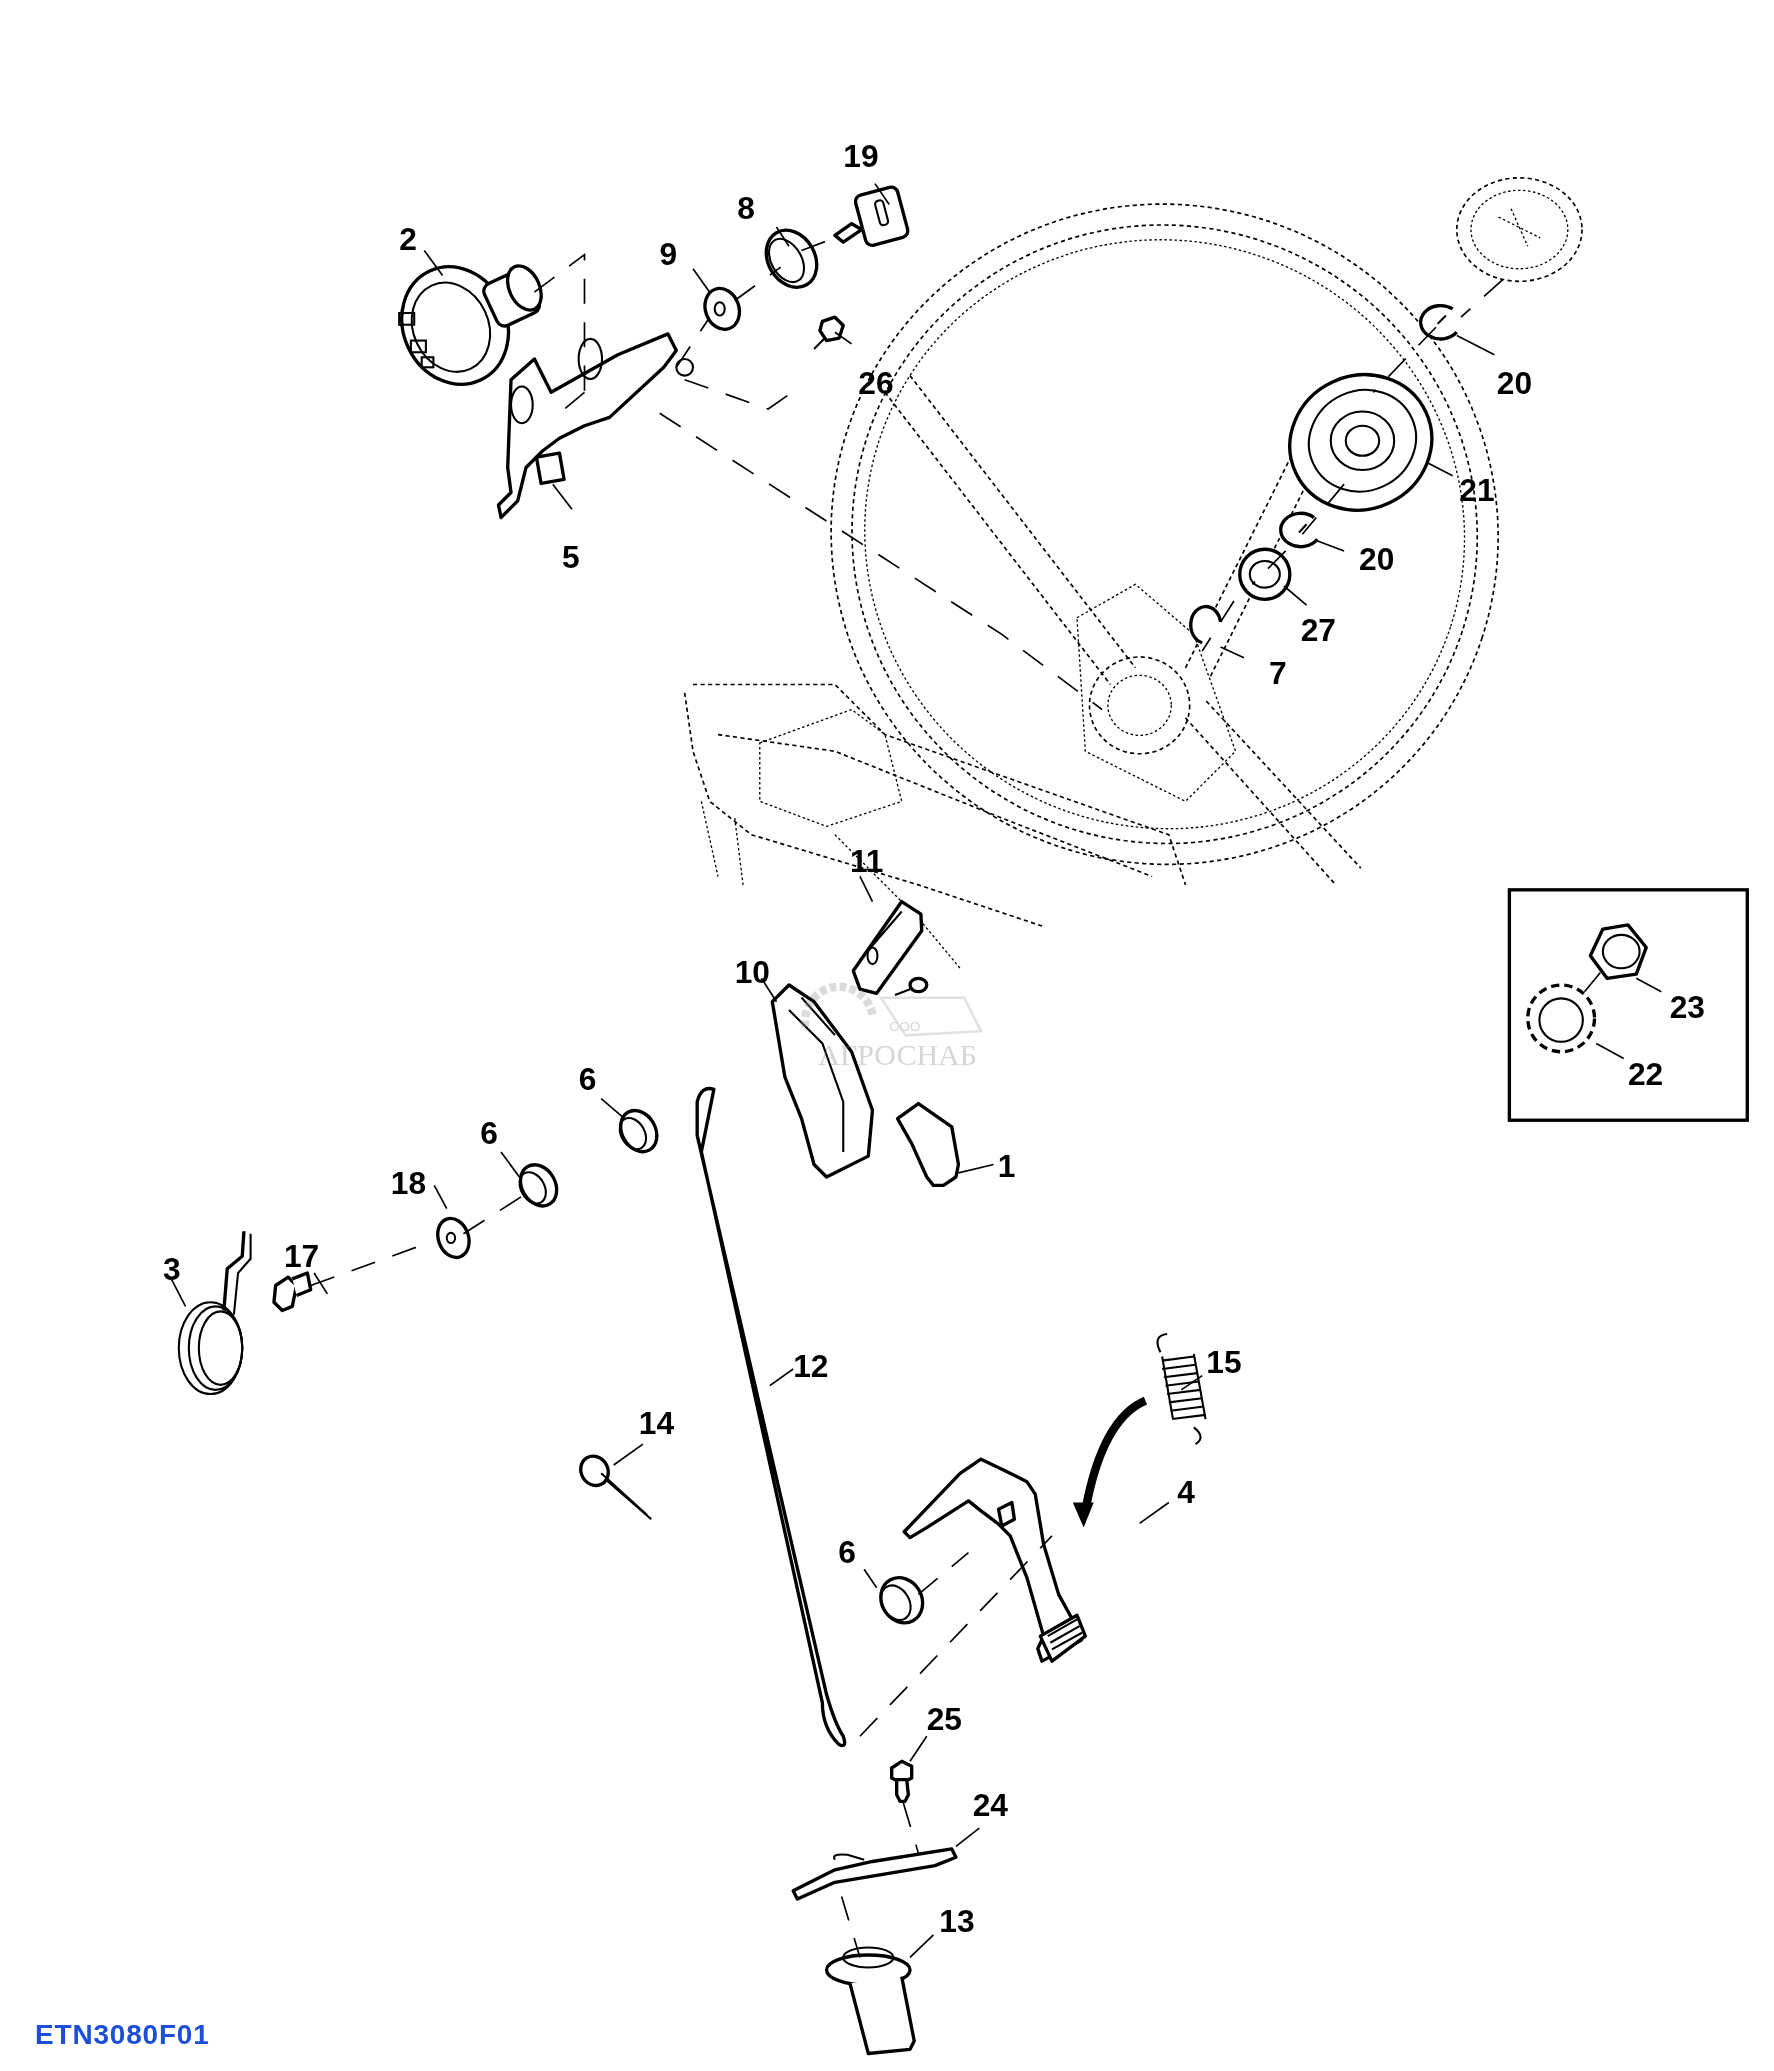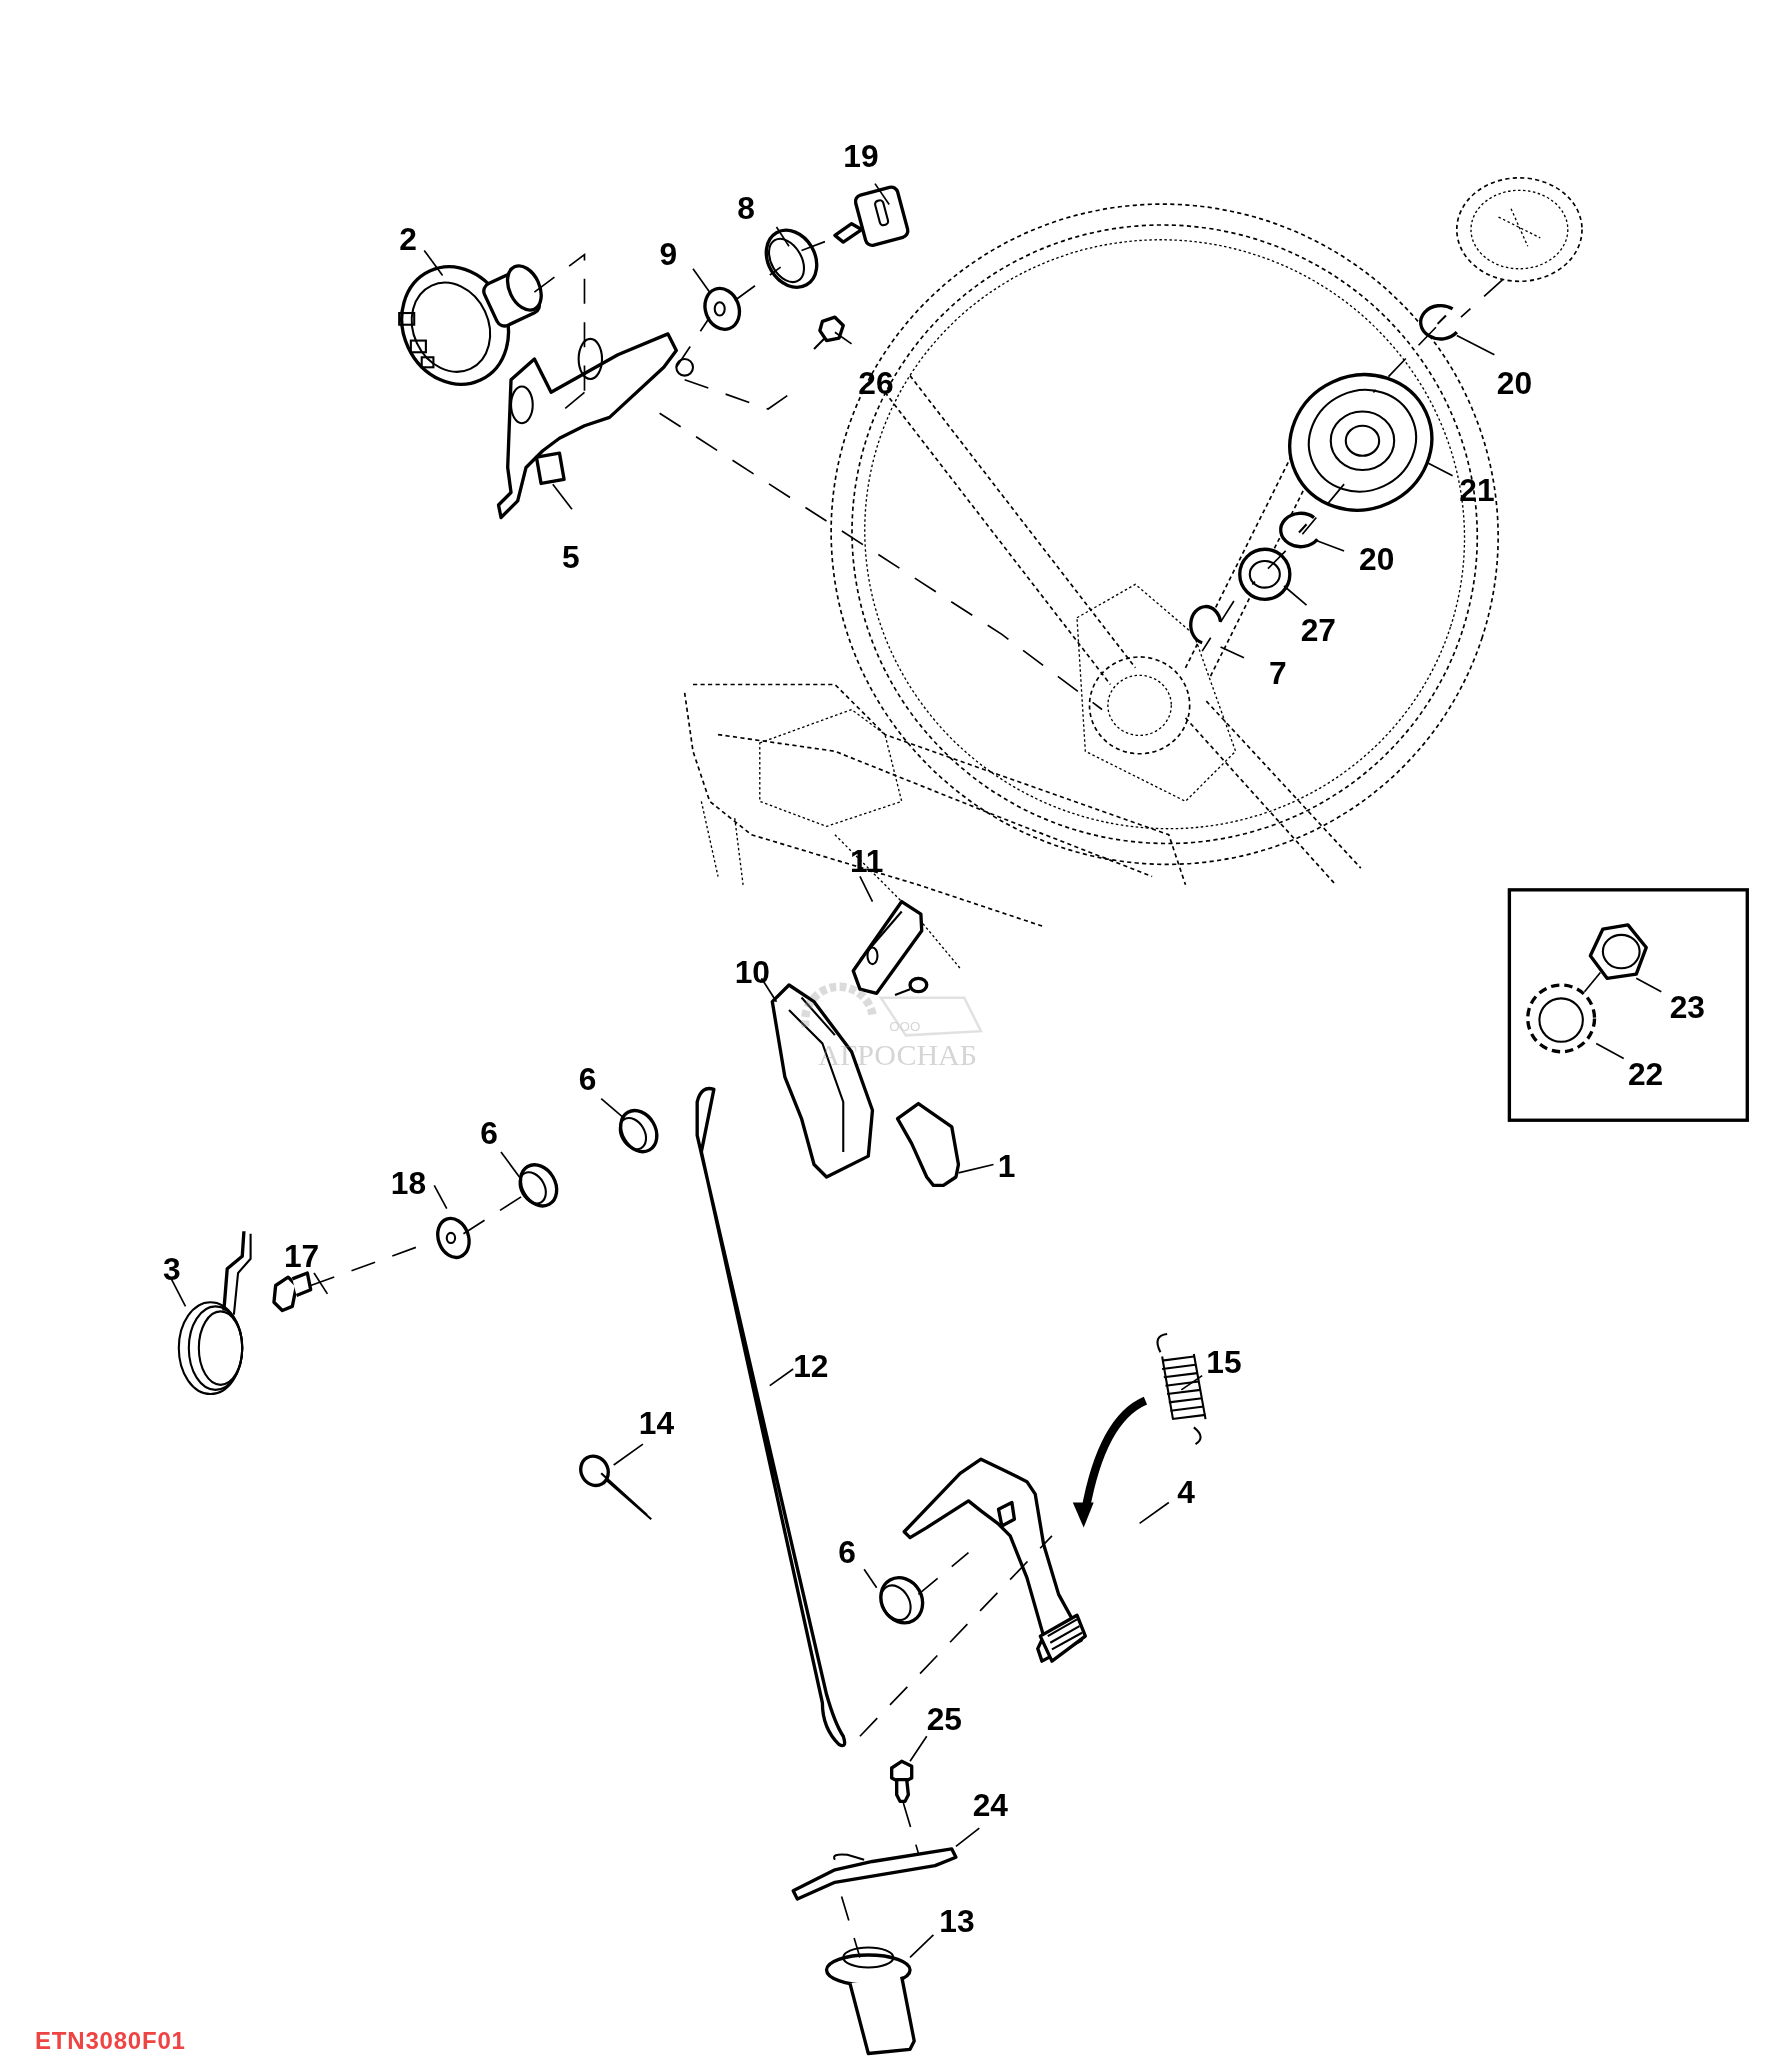--- a/index.html
+++ b/index.html
@@ -1,19 +1,19 @@
 <!DOCTYPE html>
 <html style="font-size:13.4px"><head>
 <meta charset="utf-8">
 <style>
   html, body { margin:0; padding:0; background:#ffffff; }
   body { width:1775px; height:2071px; position:relative; overflow:hidden; font-family:"Liberation Sans", sans-serif; }
   #diagram { position:absolute; left:0; top:0; width:1775px; height:2071px; }
   .callout { font-family:"Liberation Sans", sans-serif; font-weight:bold; font-size:38px; fill:#000; }
-  .figure-id { position:absolute; left:35px; top:2019px; font-family:"Liberation Sans", sans-serif; font-weight:bold; font-size:24px; color:#ef4444; letter-spacing:0.8px;margin-top:8px; }
+  .figure-id { position:absolute; left:35px; top:2019px; font-family:"Liberation Sans", sans-serif; font-weight:bold; font-size:28px; color:#1d4ed8; letter-spacing:0.8px; }
   .watermark { position:absolute; left:789px; top:981px; width:217px; height:92px; opacity:0.35; }
   .wm-text { font-family:"Liberation Serif", serif; font-size:36px; fill:#888; }
   .wm-ooo { font-family:"Liberation Sans", sans-serif; font-size:16px; fill:#888; }
   .ghost { fill:none; stroke:#000; stroke-width:2; stroke-dasharray:5 4; }
   .ghost2 { fill:none; stroke:#000; stroke-width:1.6; stroke-dasharray:3 3; }
   .part { fill:#fff; stroke:#000; stroke-width:4; stroke-linejoin:round; }
   .part-thin { fill:none; stroke:#000; stroke-width:2.5; }
   .leader { stroke:#000; stroke-width:2; fill:none; }
   .dash-leader { stroke:#000; stroke-width:2; fill:none; stroke-dasharray:30 22; }
   .inset-box { fill:none; stroke:#000; stroke-width:4; }

